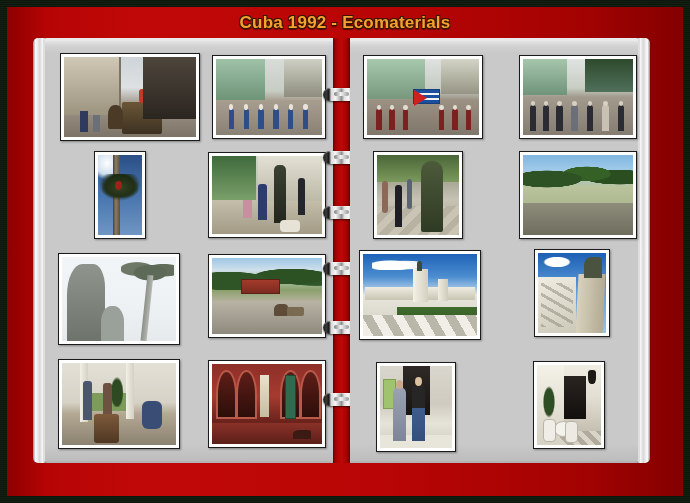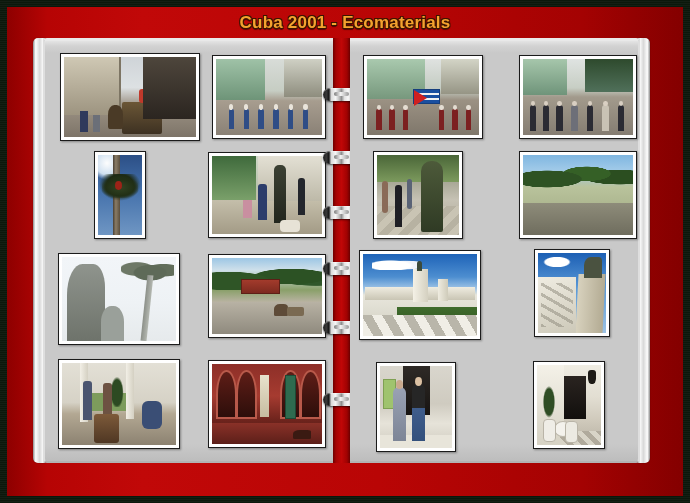--- a/index.html
+++ b/index.html
@@ -326,21 +326,21 @@
   .s-patio .tile{position:absolute;left:36%;bottom:0;width:64%;height:18%;
     background:repeating-linear-gradient(45deg,#d8d4c7 0 5px,#b0aa9c 5px 10px);}
 </style>
 </head>
 <body>
 
 <div id="album-frame">
   <div id="red-mat"></div>
 
   <div id="title-bar">
-    <div id="page-title">Cuba 2001 - Ecomaterials</div>
+    <div id="page-title">Cuba 1992 - Ecomaterials</div>
   </div>
 
   <div id="book">
 
     <div class="page-edge" id="page-edge-left"></div>
     <div class="page-edge" id="page-edge-right"></div>
 
     <div class="page" id="page-left">
 
       <div class="photo" style="left:15px;top:12px;width:140px;height:88px;" title="Street scene with horse-drawn cart and colonial buildings">

